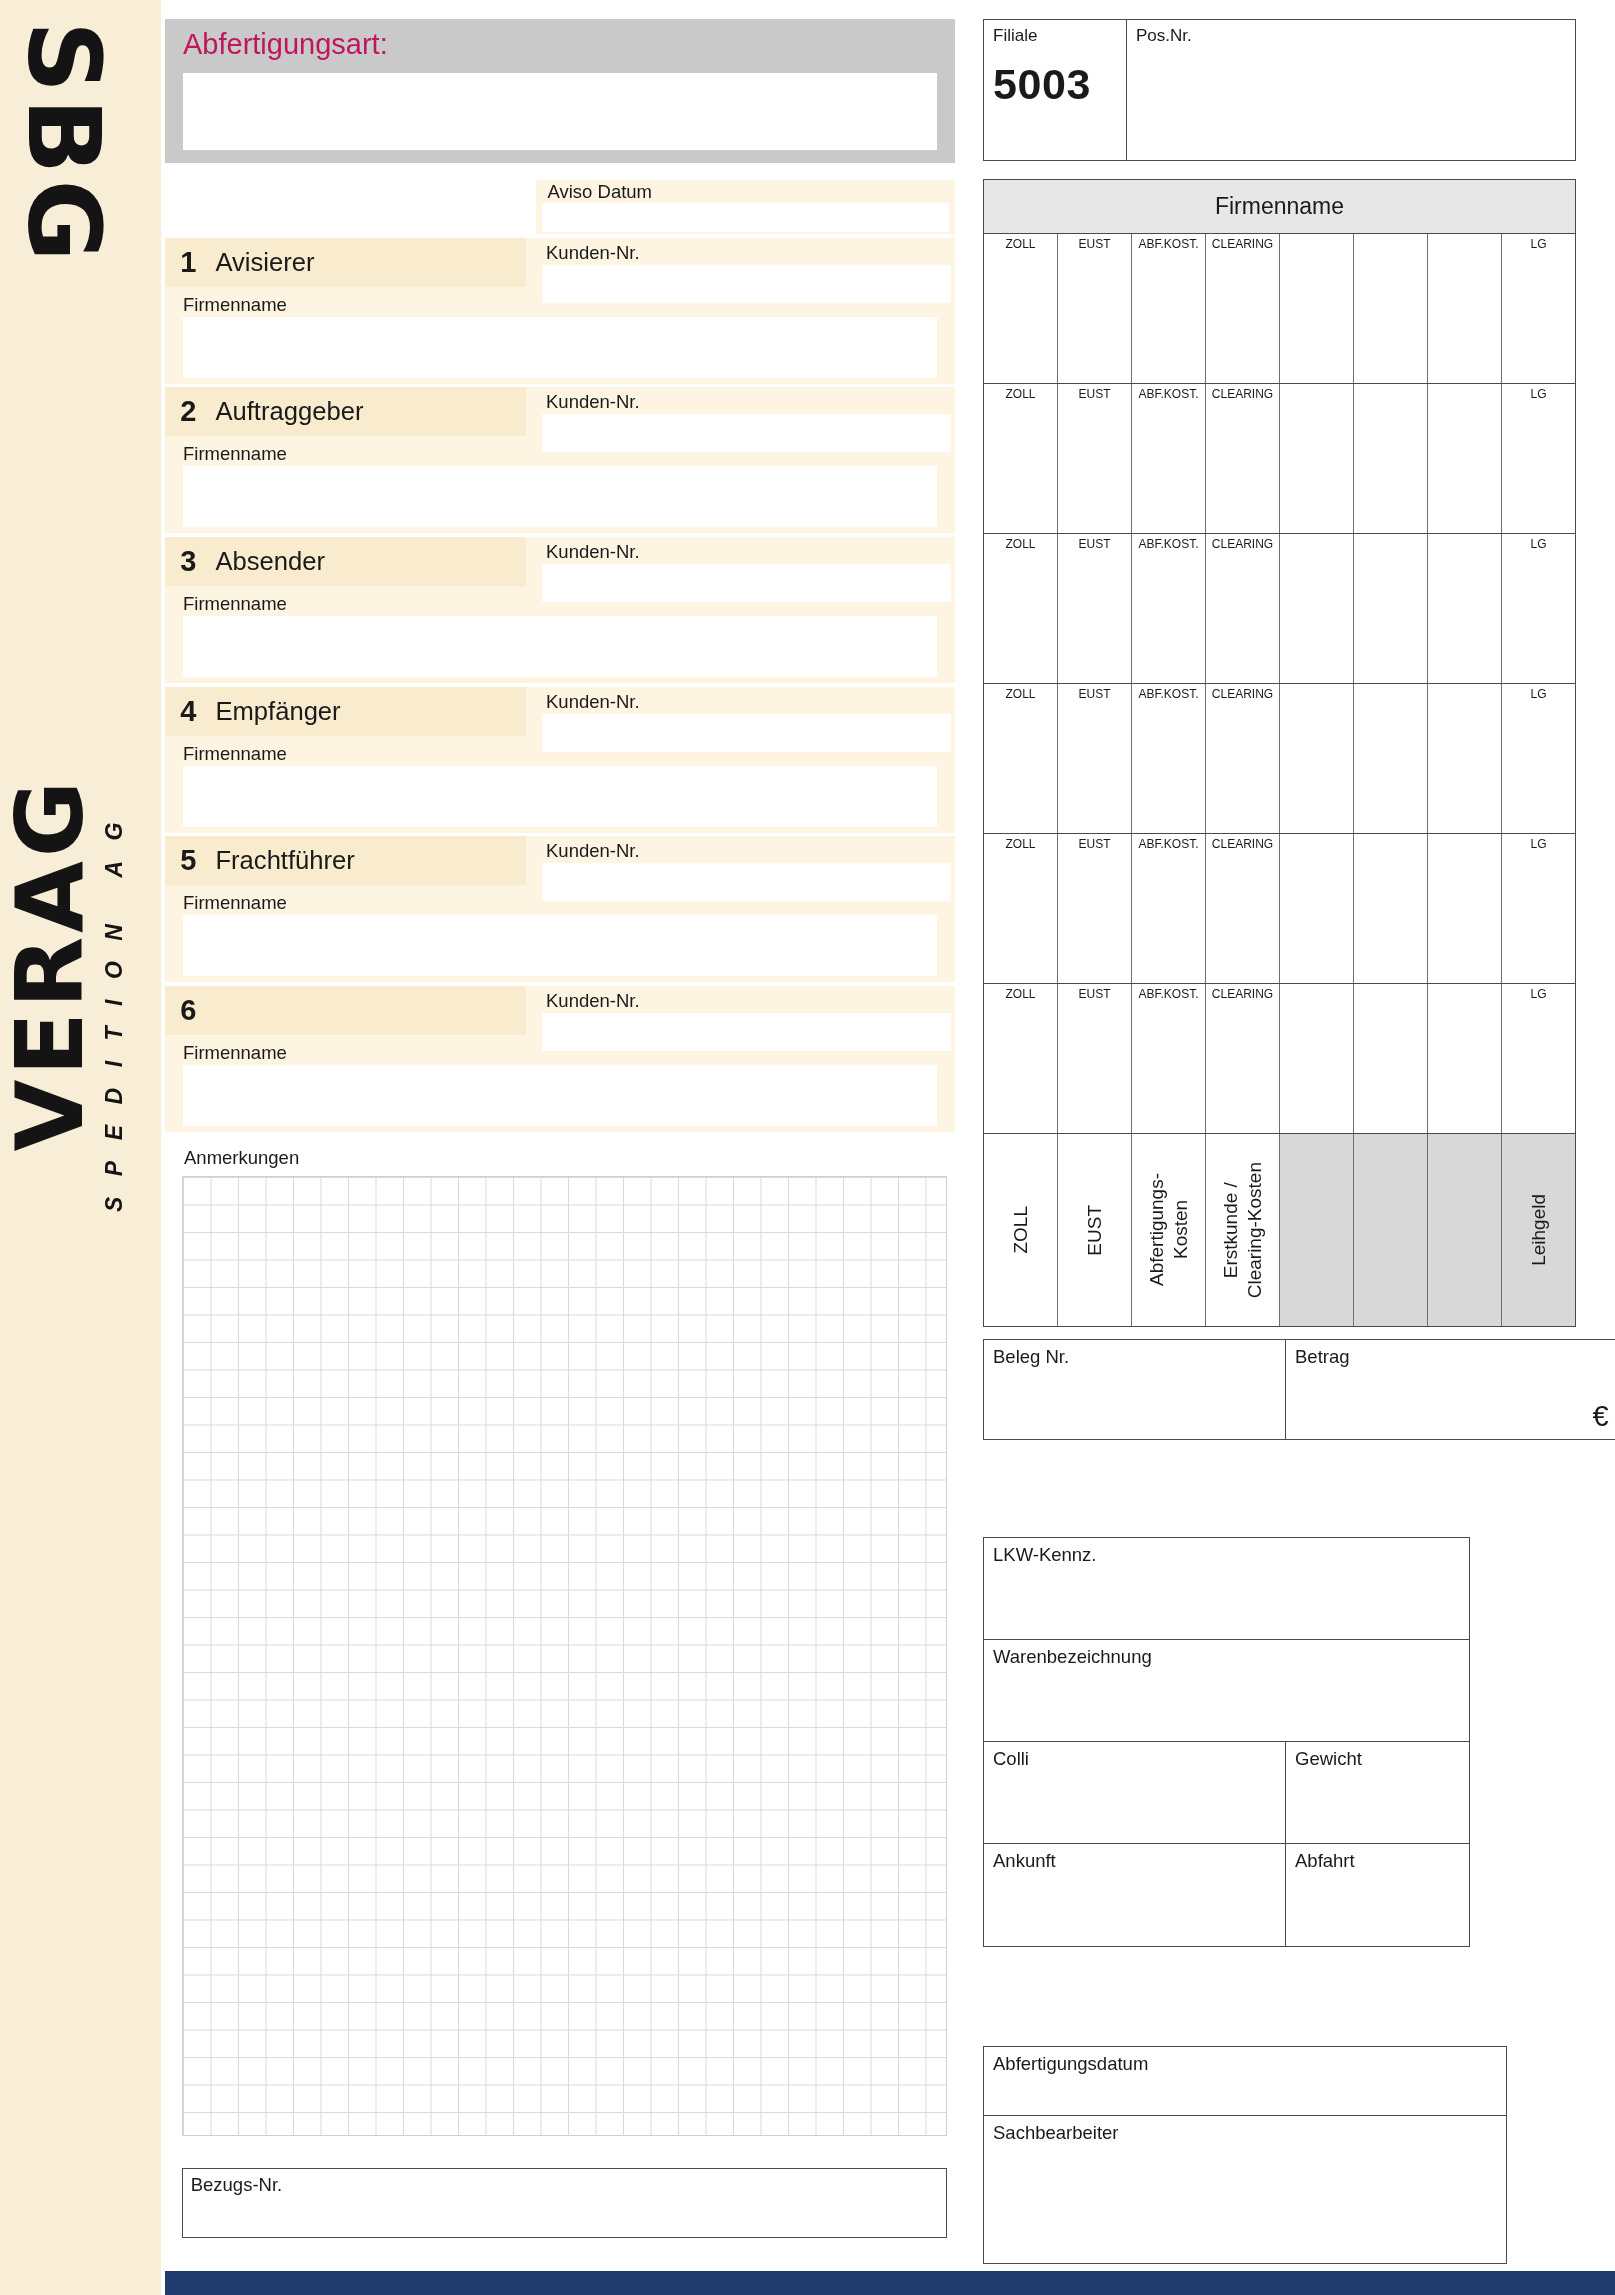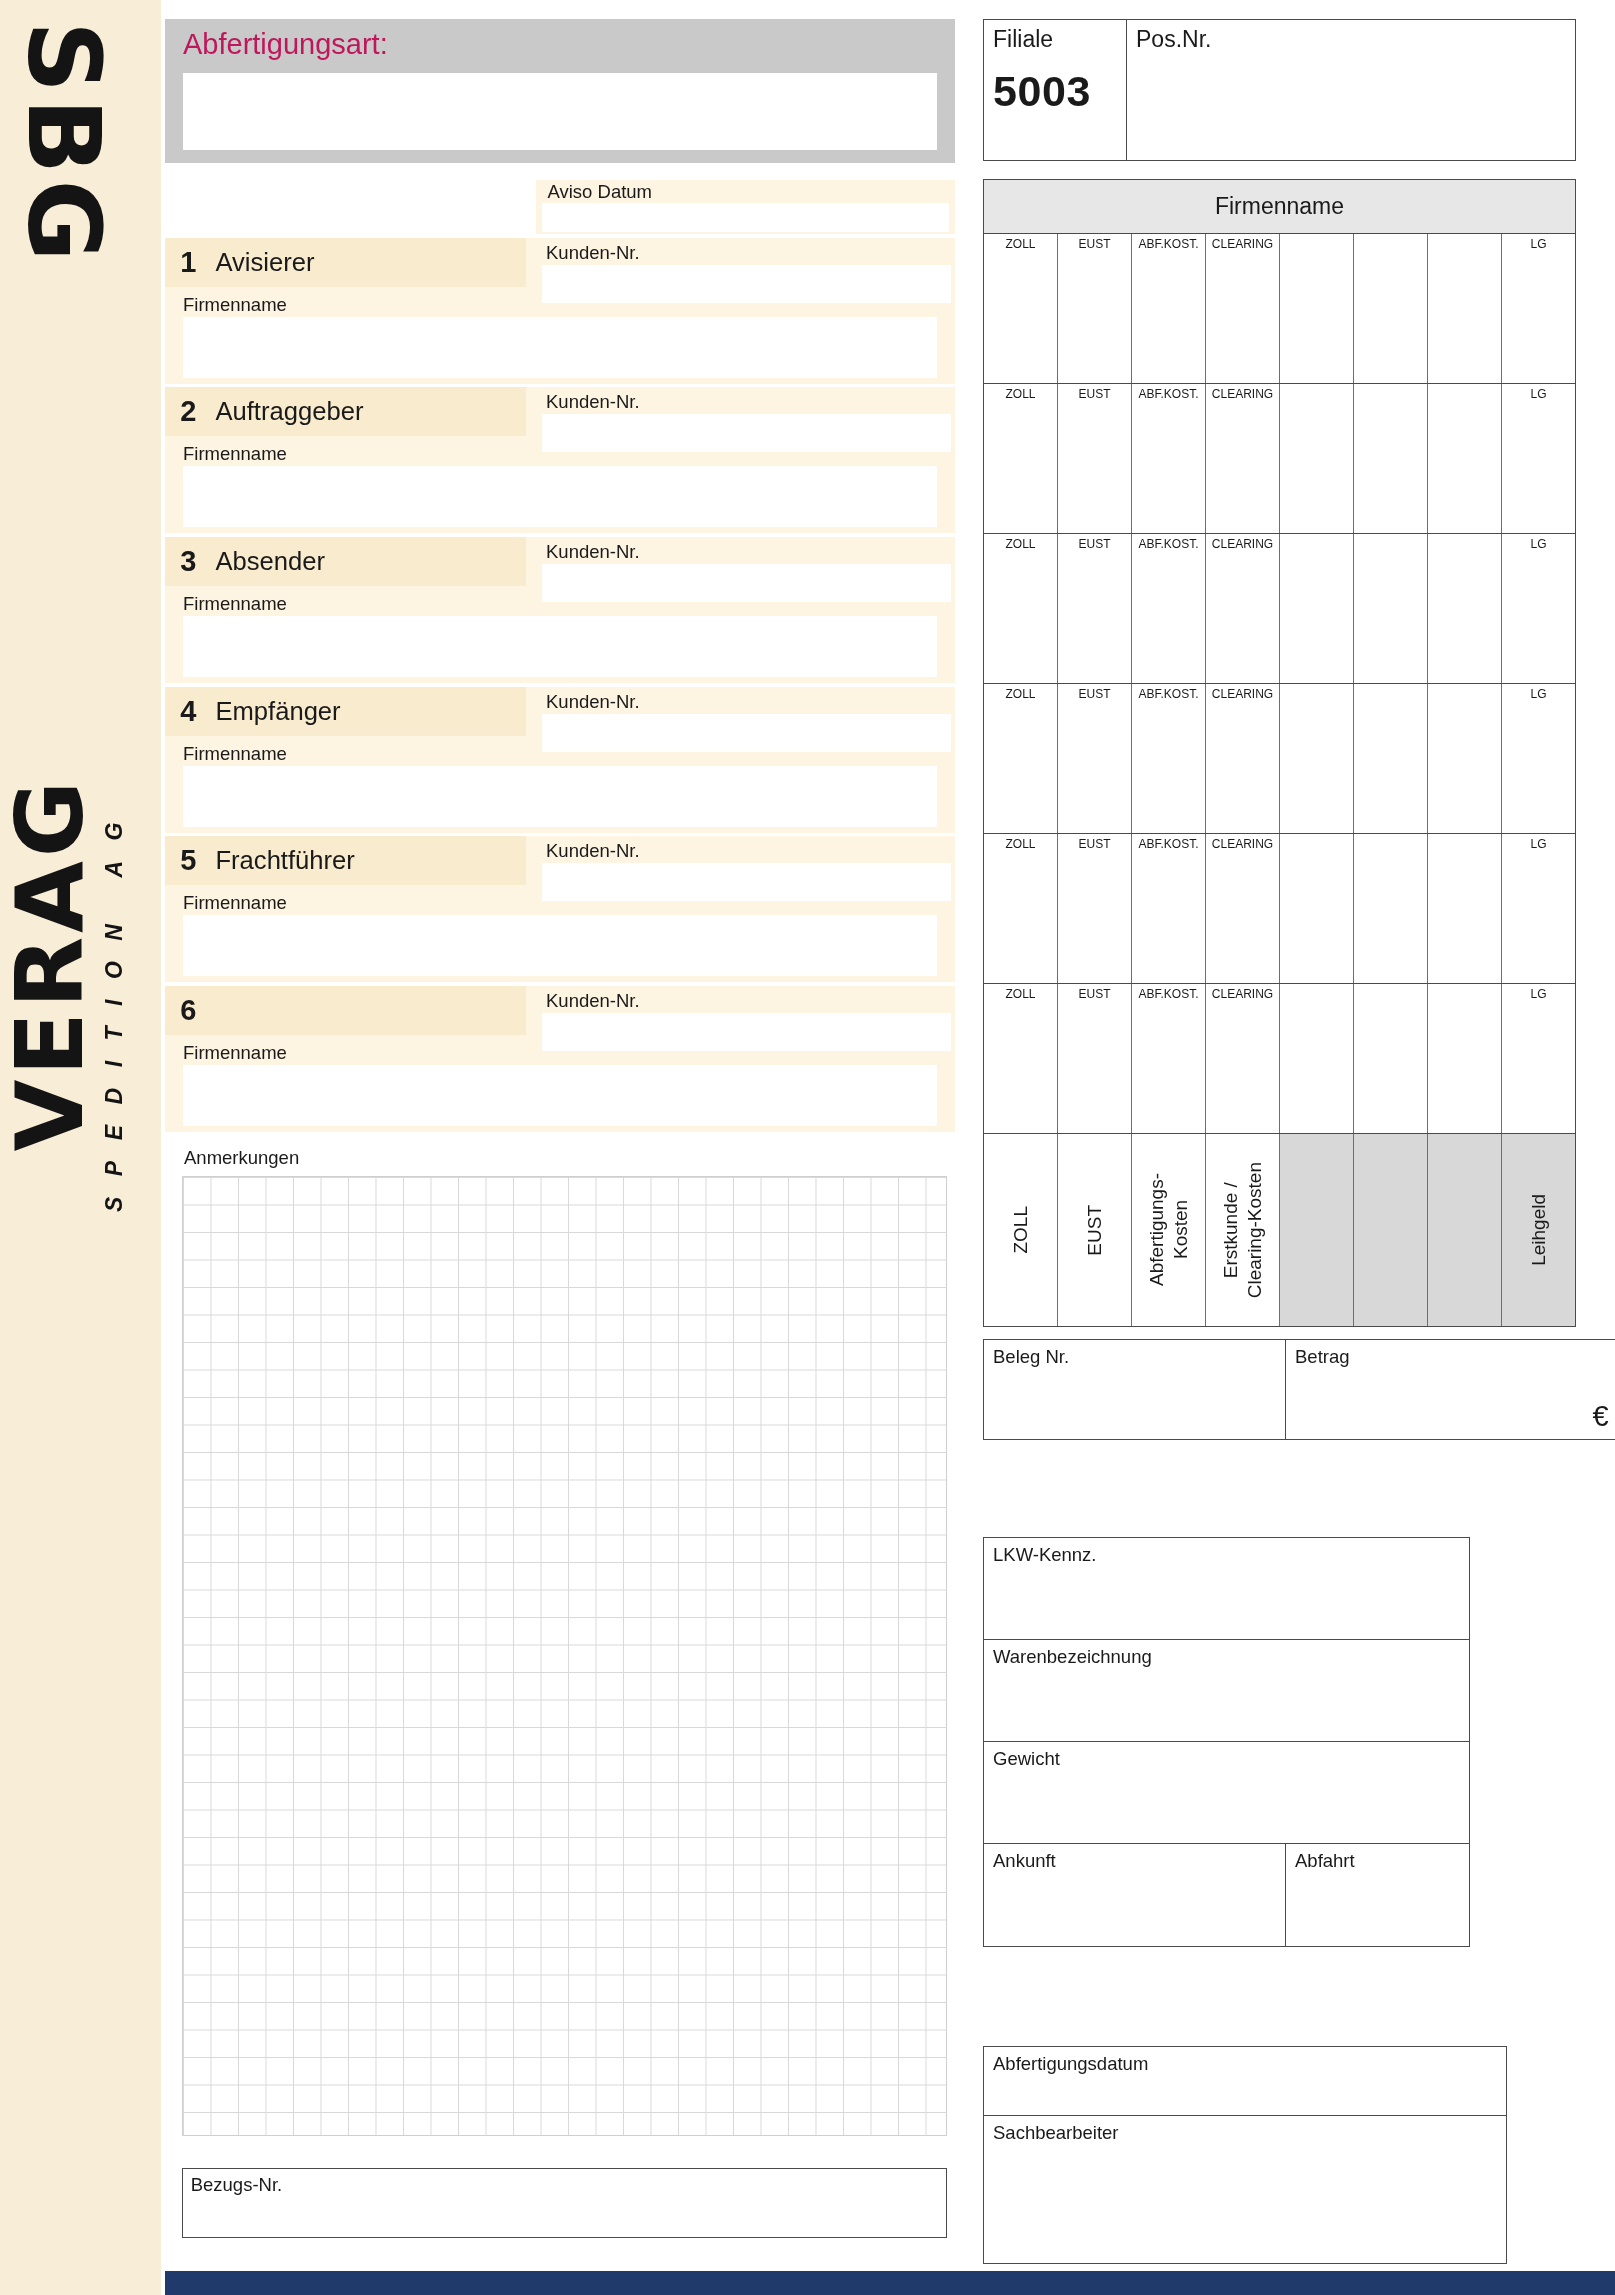--- a/index.html
+++ b/index.html
@@ -19,21 +19,21 @@
   
   .topgray{position:absolute;left:165px;top:19px;width:790px;height:144px;background:var(--hgray,#c9c9c9)}
   .topgray-label{position:absolute;left:18px;top:9px;font-size:29px;color:#be185d}
   .topgray-input{position:absolute;left:18px;top:54px;width:754px;height:77px;background:#fff}
 
   .idbox{position:absolute;left:983px;top:19px;width:593px;height:142px;border:1.9px solid var(--border,#4a4a4a);
          display:flex;background:#fff}
   .id-cell{padding:6.4px 9px;position:relative}
   .id-cell.filiale{width:143px;border-right:1.9px solid var(--border,#4a4a4a)}
   .id-cell.posnr{flex:1}
-  .cell-label{font-size:23px}
+  .cell-label{font-size:17px}
   .filiale-value{font-size:43px;font-weight:bold;margin-top:14px;letter-spacing:0.6px}
 
   
   .aviso{position:absolute;left:536px;top:180px;width:419px;height:54px;background:var(--fieldcream,#fdf4e2)}
   .aviso-label{position:absolute;left:11.5px;top:1.3px;font-size:18.5px}
   .aviso-input{position:absolute;left:6.4px;top:23px;width:407px;height:29px;background:#fff}
 
   
   .sec{position:absolute;left:165px;width:790px;height:146px;background:var(--fieldcream,#fdf4e2)}
   .sec-band{position:absolute;left:0;top:0;width:361px;height:49px;background:var(--bandcream,#f8ebce);
@@ -395,20 +395,23 @@
   <div class="anm-grid"></div>
 
   <section class="info-stack">
     <div class="info-row">
       <span>LKW-Kennz.</span>
     </div>
     <div class="info-row">
       <span>Warenbezeichnung</span>
     </div>
     <div class="info-row split">
+      <div class="split-left">
+        <span>Colli</span>
+      </div>
       <div class="split-right">
         <span>Gewicht</span>
       </div>
     </div>
     <div class="info-row split">
       <div class="split-left">
         <span>Ankunft</span>
       </div>
       <div class="split-right">
         <span>Abfahrt</span>

